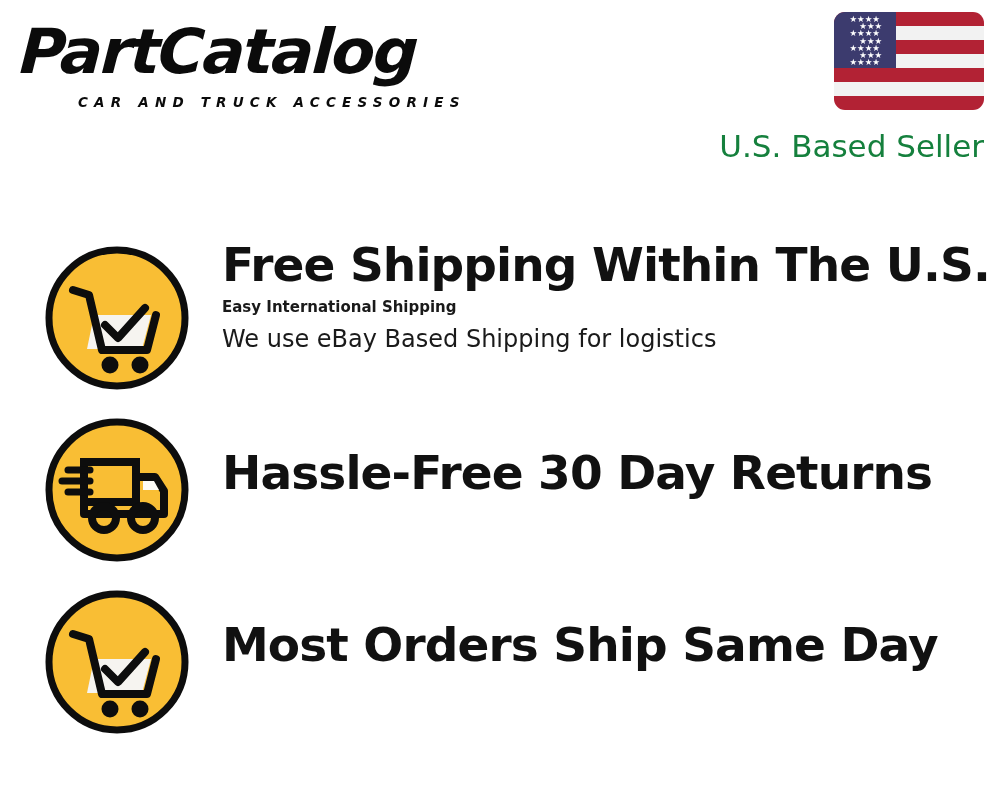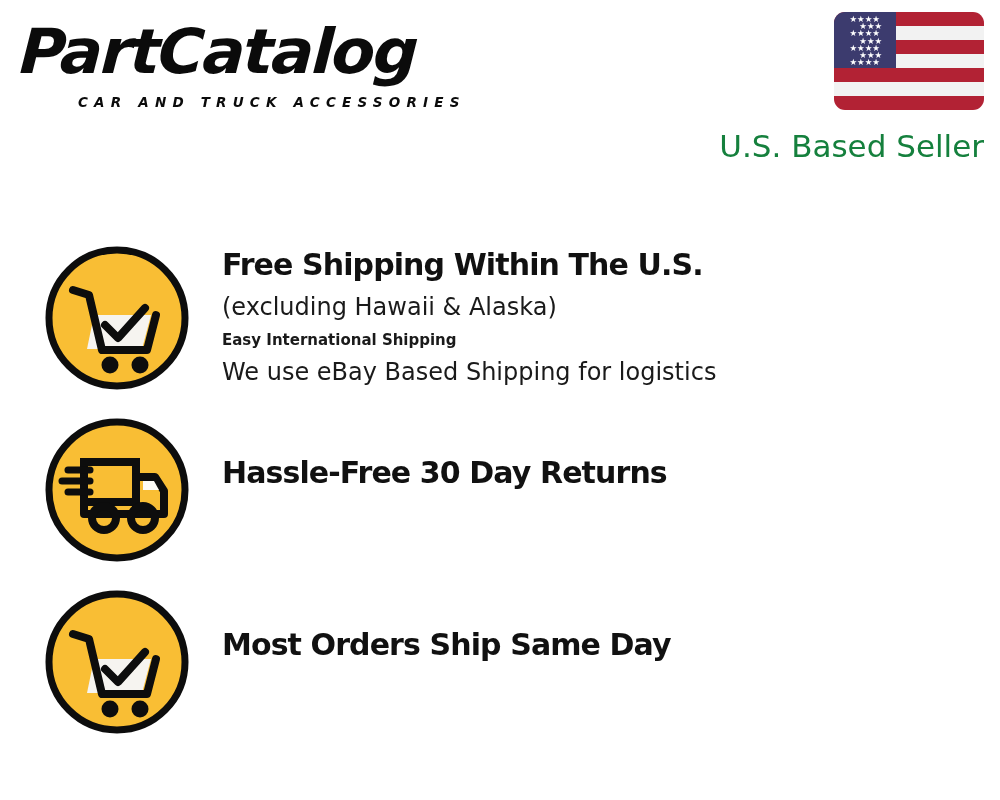--- a/index.html
+++ b/index.html
@@ -129,21 +129,21 @@
 
   .feature-text {
     position: absolute;
     left: 222px;
     top: 0;
     width: 760px;
   }
   .feature-title {
     font-family: "DejaVu Sans", sans-serif;
     font-weight: bold;
-    font-size: 30px;
+    font-size: 47px;
     line-height: 52px;
     letter-spacing: -0.9px;
     color: #111111;
     white-space: nowrap;
   }
   .feature-sub {
     font-family: "DejaVu Sans", sans-serif;
     font-weight: 400;
     font-size: 24px;
     line-height: 33px;
@@ -205,21 +205,20 @@
         <circle cx="75" cy="75" r="68" fill="#F9BE34" stroke="#0d0d0d" stroke-width="7"></circle>
         <path d="M45 106 L100 106 L109 72 L52 72 Z" fill="#f6f4f0"></path>
         <path d="M31 47 L47 52 L60 107 L105 107 L114 72" fill="none" stroke="#0d0d0d" stroke-width="8" stroke-linecap="round" stroke-linejoin="round"></path>
         <path d="M63 82 L76 95 L103 65" fill="none" stroke="#0d0d0d" stroke-width="8" stroke-linecap="round" stroke-linejoin="round"></path>
         <circle cx="68" cy="122" r="8.5" fill="#0d0d0d"></circle>
         <circle cx="98" cy="122" r="8.5" fill="#0d0d0d"></circle>
       </svg>
     </div>
     <div class="feature-text">
       <div class="feature-title">Free Shipping Within The U.S.</div>
-      <div class="feature-sub">(excluding Hawaii &amp; Alaska)</div>
       <div class="feature-sub bold">Easy International Shipping</div>
       <div class="feature-sub">We use eBay Based Shipping for logistics</div>
     </div>
   </div>
 
   <div class="feature-row row-2">
     <div class="badge">
       <svg width="150" height="150" viewBox="0 0 150 150" xmlns="http://www.w3.org/2000/svg">
         <circle cx="75" cy="75" r="68" fill="#F9BE34" stroke="#0d0d0d" stroke-width="7"></circle>
         <rect x="42" y="47" width="52" height="40" fill="none" stroke="#0d0d0d" stroke-width="8"></rect>

